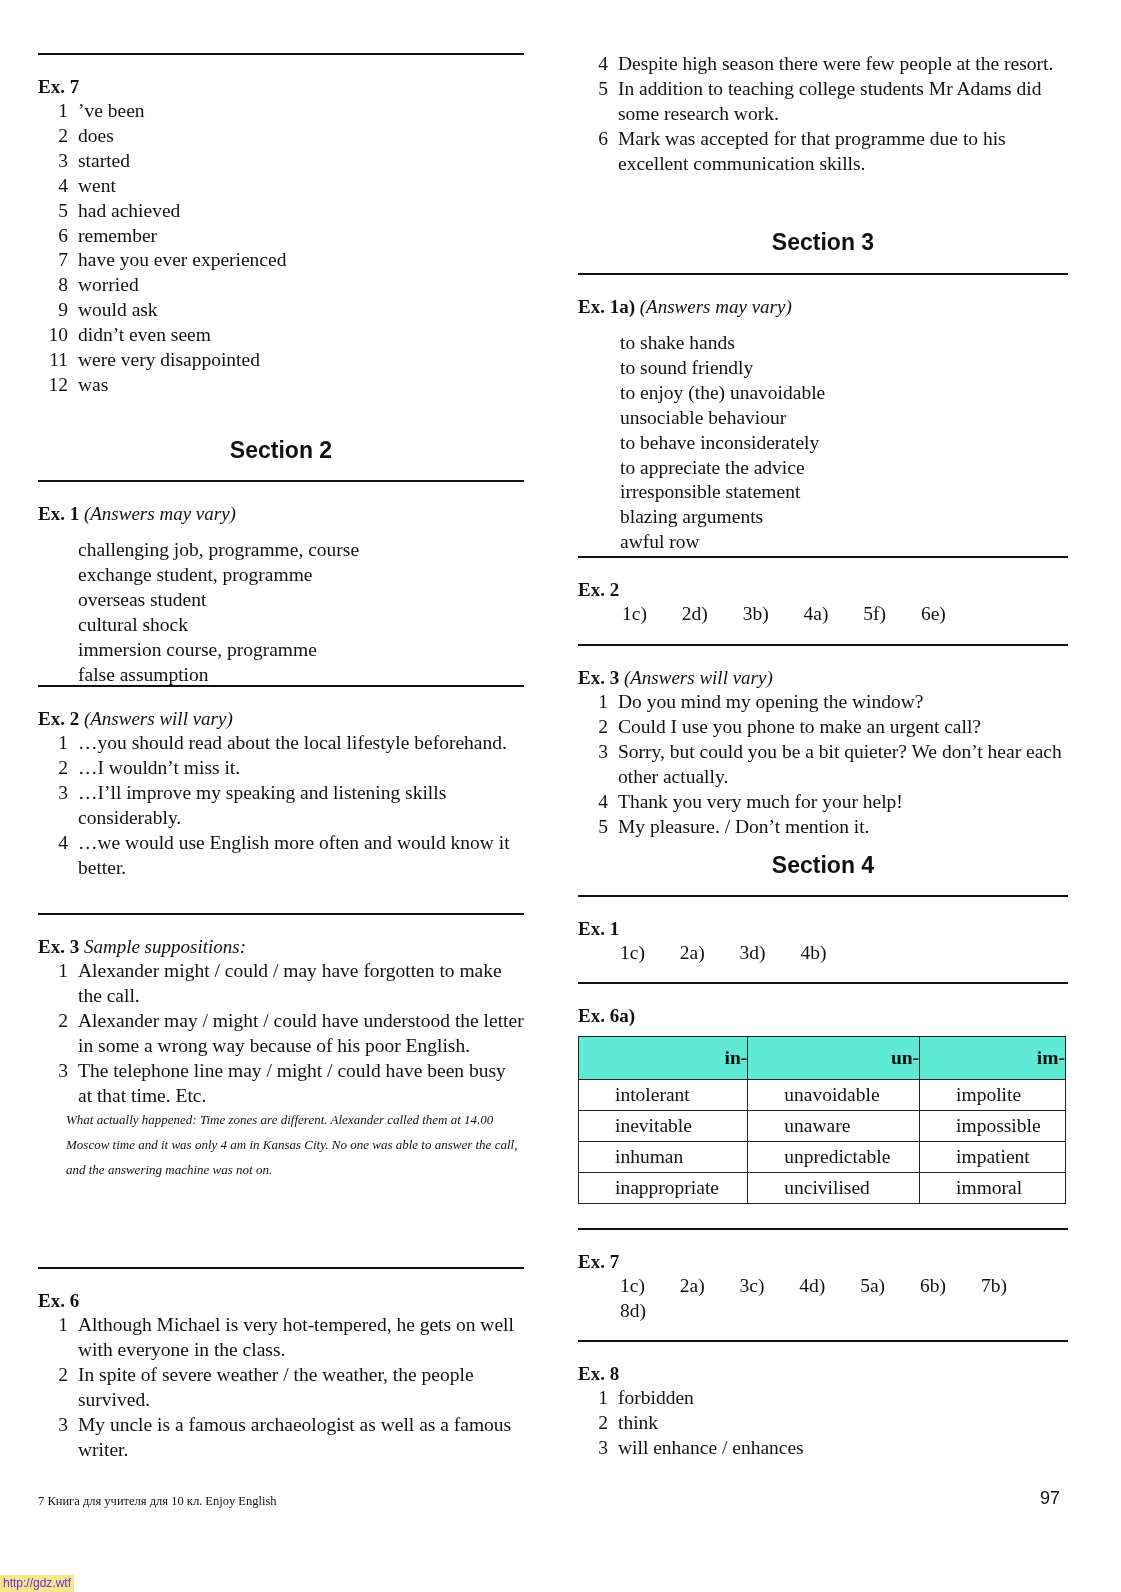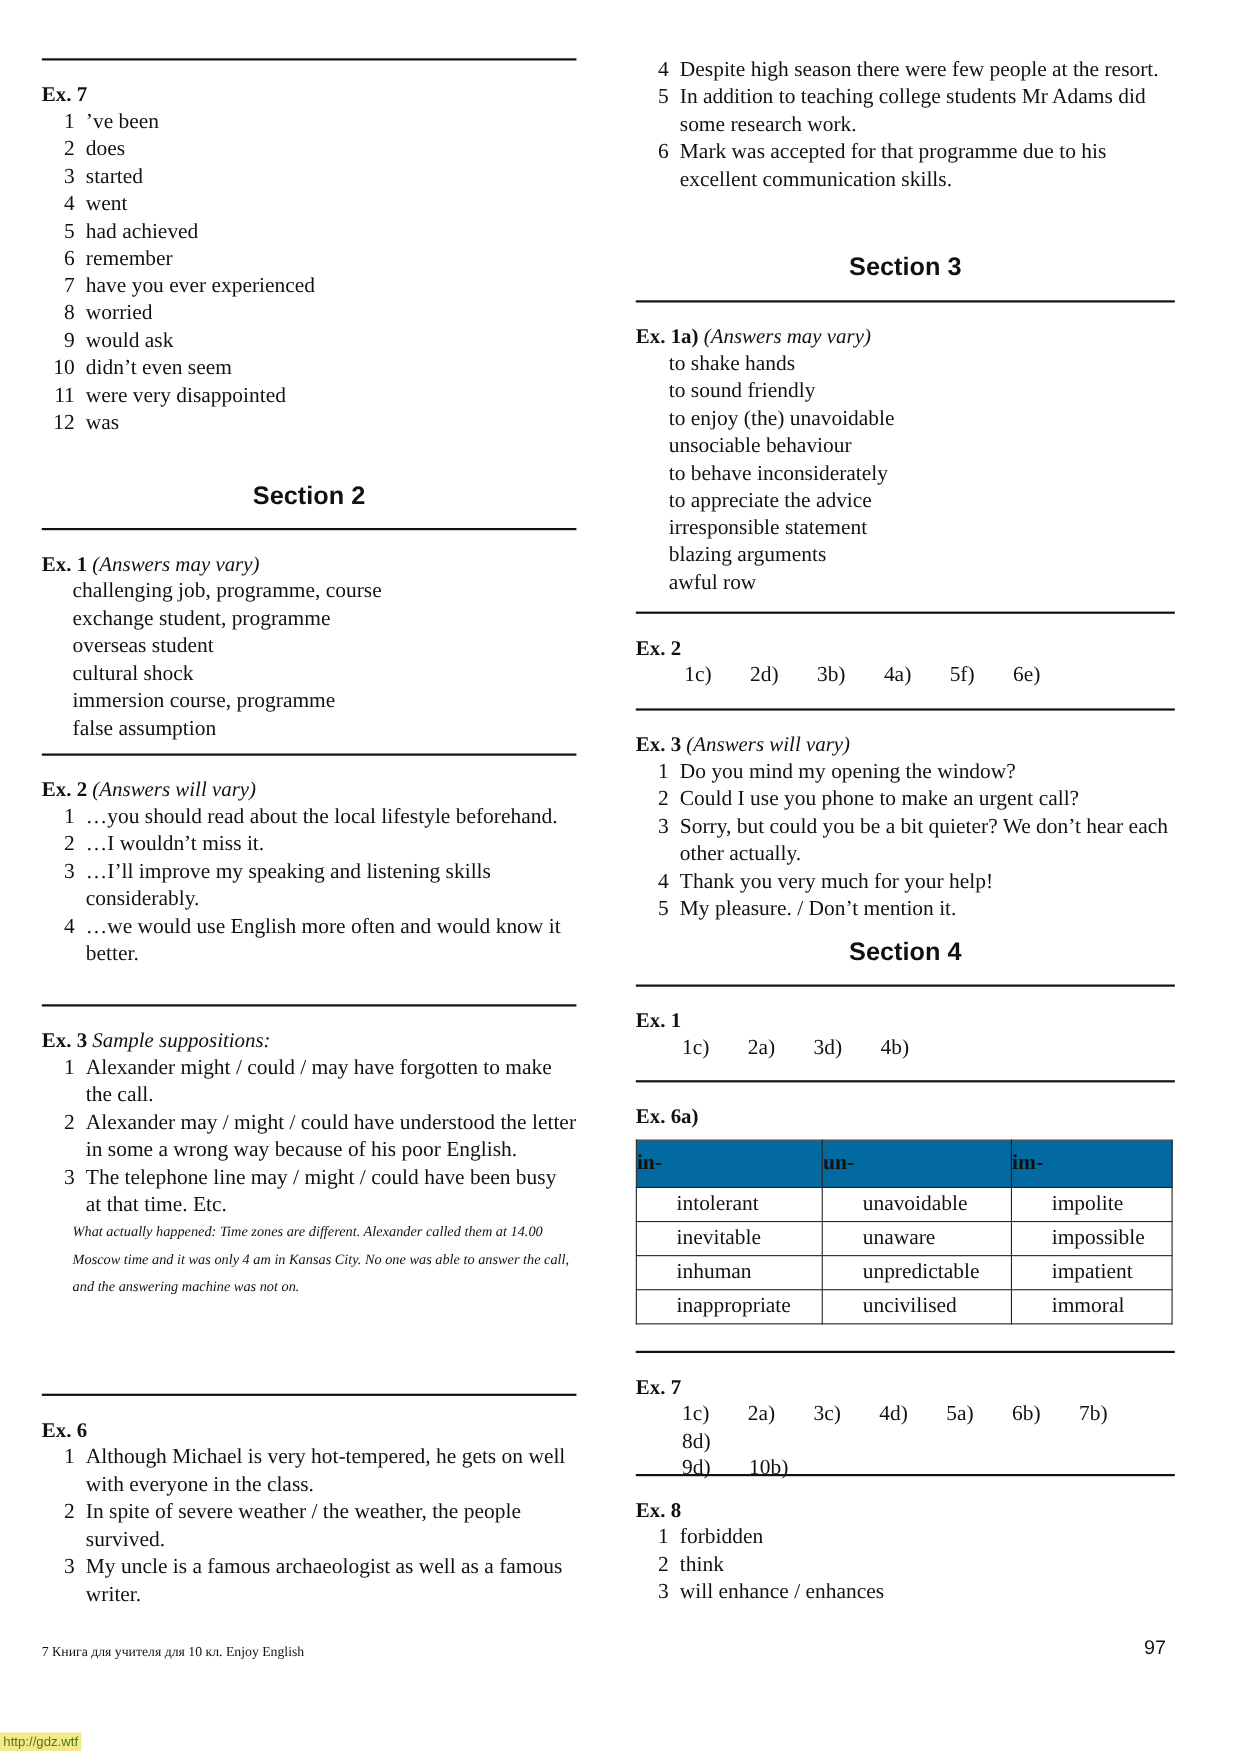--- a/index.html
+++ b/index.html
@@ -10,37 +10,37 @@
     .col-right { left: 578px; width: 490px; }
     .rule { border-top: 2px solid #111; margin: 0; height: 0; }
     .ex { position: absolute; left: 0; right: 0; }
     .ex-head { font-size: 19px; line-height: 24px; margin-top: 20px; }
     .ex-label { font-weight: bold; }
     .ex-note { font-style: italic; }
     .num-list { margin: 0; padding: 0; list-style: none; }
     .num-item { display: flex; font-size: 19.5px; line-height: 24.9px; }
     .num-item .n { width: 30px; text-align: right; flex: 0 0 30px; }
     .num-item .t { padding-left: 10px; flex: 1; }
-    .plain-list { margin: 0; padding: 0 0 0 28px; list-style: none; }
+    .plain-list { margin: 12px; padding: 0 0 0 28px; list-style: none; }
     .plain-item { font-size: 19.5px; line-height: 24.9px; }
     .para { font-size: 13px; line-height: 24.9px; padding-left: 28px; font-style: italic; }
     .answers { padding-left: 28px; font-size: 19.5px; line-height: 24.5px; }
     .answers span { display: inline-block; margin-right: 16px; margin-left: 14px; }
     .section-title { position: absolute; left: 0; right: 0; text-align: center;
                      font-family: "Liberation Sans", "DejaVu Sans", sans-serif;
                      font-weight: bold; font-size: 23px; }
     table.prefix { border-collapse: collapse; width: 488px; margin-top: 8px; }
     table.prefix th, table.prefix td { border: 1.5px solid #222; font-size: 19.5px;
                      height: 30px; padding: 0 0 0 36px; text-align: left; }
-    table.prefix th { background: #0369a1; text-align: left; padding: 0; height: 42px;
+    table.prefix th { background: #5eead4; text-align: right; padding: 0; height: 42px;
                      font-weight: bold; }
     .footer-left { position: absolute; left: 38px; top: 1494px; font-size: 12.5px; text-align: center; }
     .footer-right { position: absolute; left: 1040px; top: 1488px;
                     font-family: "Liberation Sans", "DejaVu Sans", sans-serif; font-size: 18px; }
-    .watermark { position: absolute; left: 0; top: 1575px; background: #f5e88a; color: #4d7c0f;
+    .watermark { position: absolute; left: 0; top: 1575px; background: #f5e88a; color: #6d28d9;
                  font-family: "Liberation Sans", "DejaVu Sans", sans-serif; font-size: 12px;
                  padding: 1px 3px; line-height: 15px; }
   </style>
 </head>
 <body>
 
 <div class="col col-left">
 
   <div class="ex" style="top:53px">
     <div class="rule"></div>
@@ -334,24 +334,20 @@
     <div class="answers">
       <span>1c)</span>
       <span>2a)</span>
       <span>3c)</span>
       <span>4d)</span>
       <span>5a)</span>
       <span>6b)</span>
       <span>7b)</span>
       <span>8d)</span>
     </div>
-    <div class="answers">
-      <span>9d)</span>
-      <span>10b)</span>
-    </div>
   </div>
 
   <div class="ex" style="top:1340px">
     <div class="rule"></div>
     <div class="ex-head">
       <span class="ex-label">Ex. 8</span>
     </div>
     <ul class="num-list">
       <li class="num-item">
           <span class="n">1</span>

